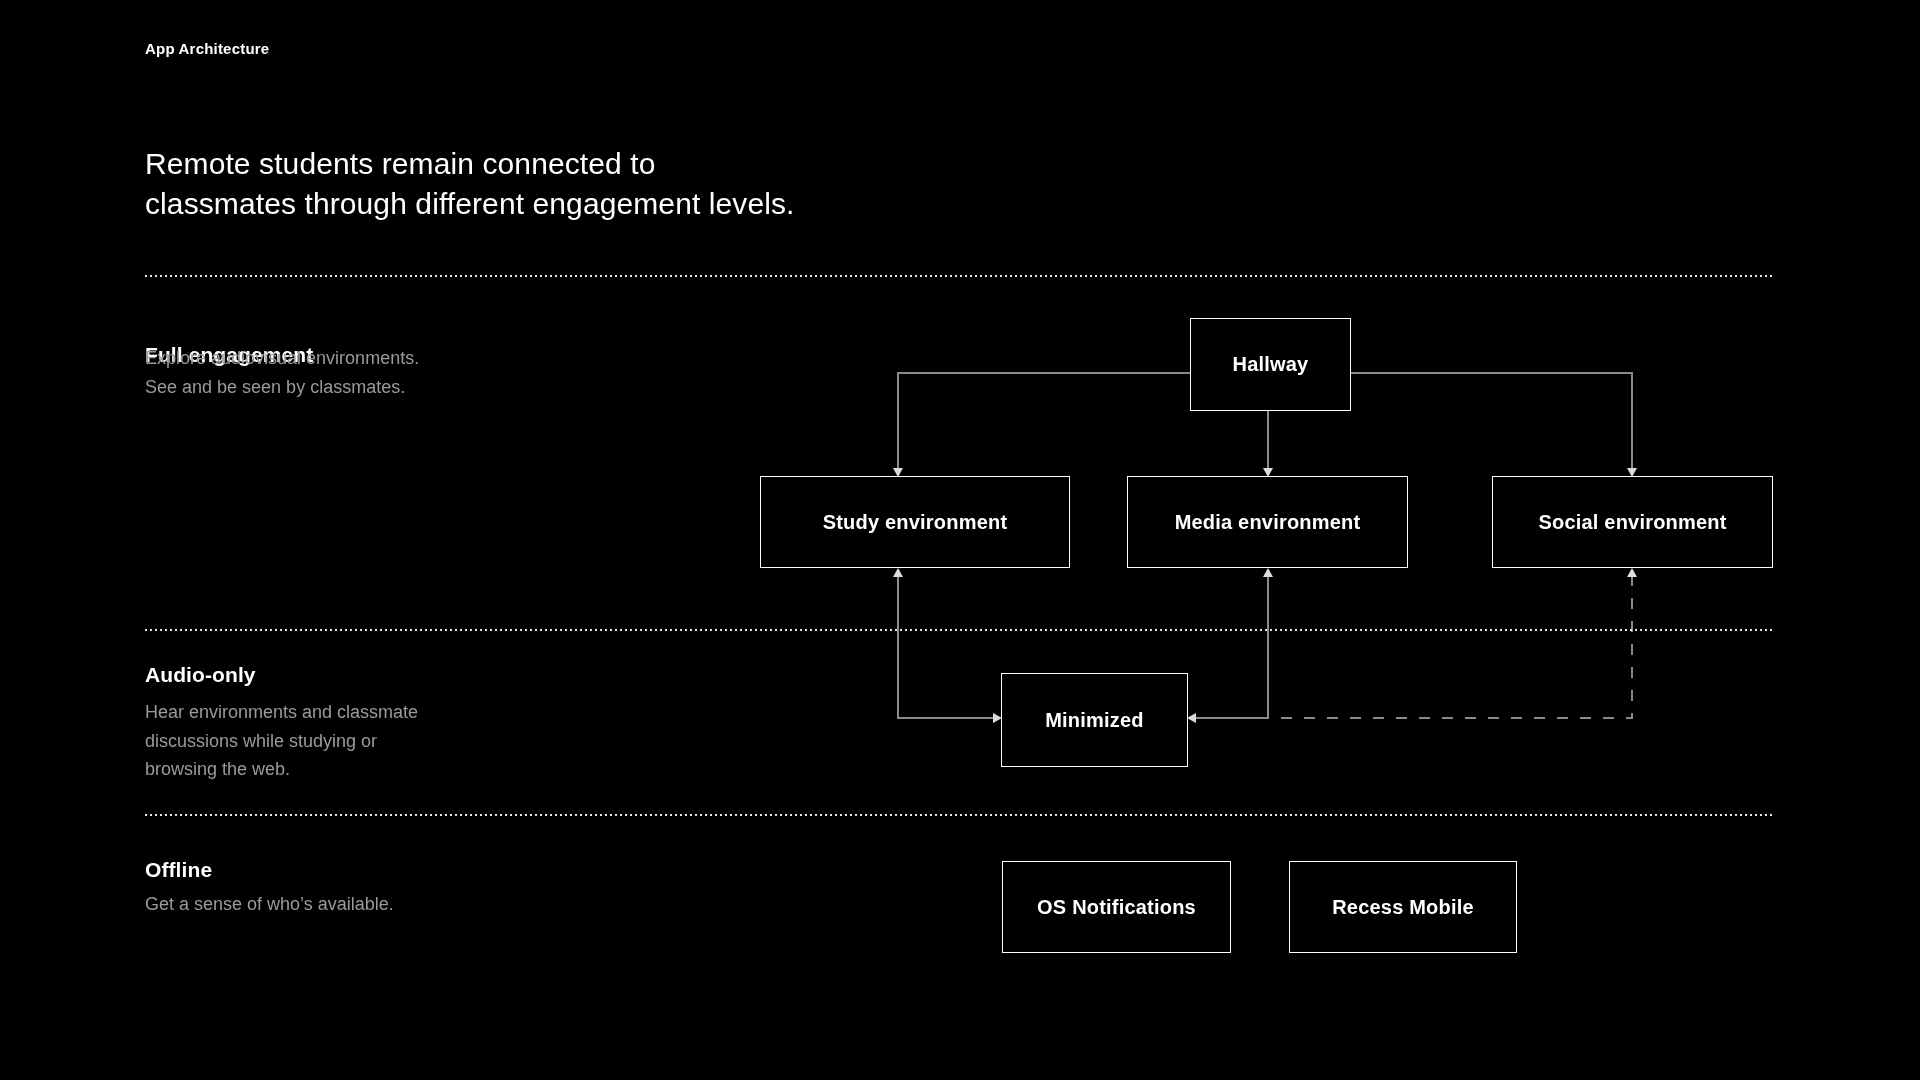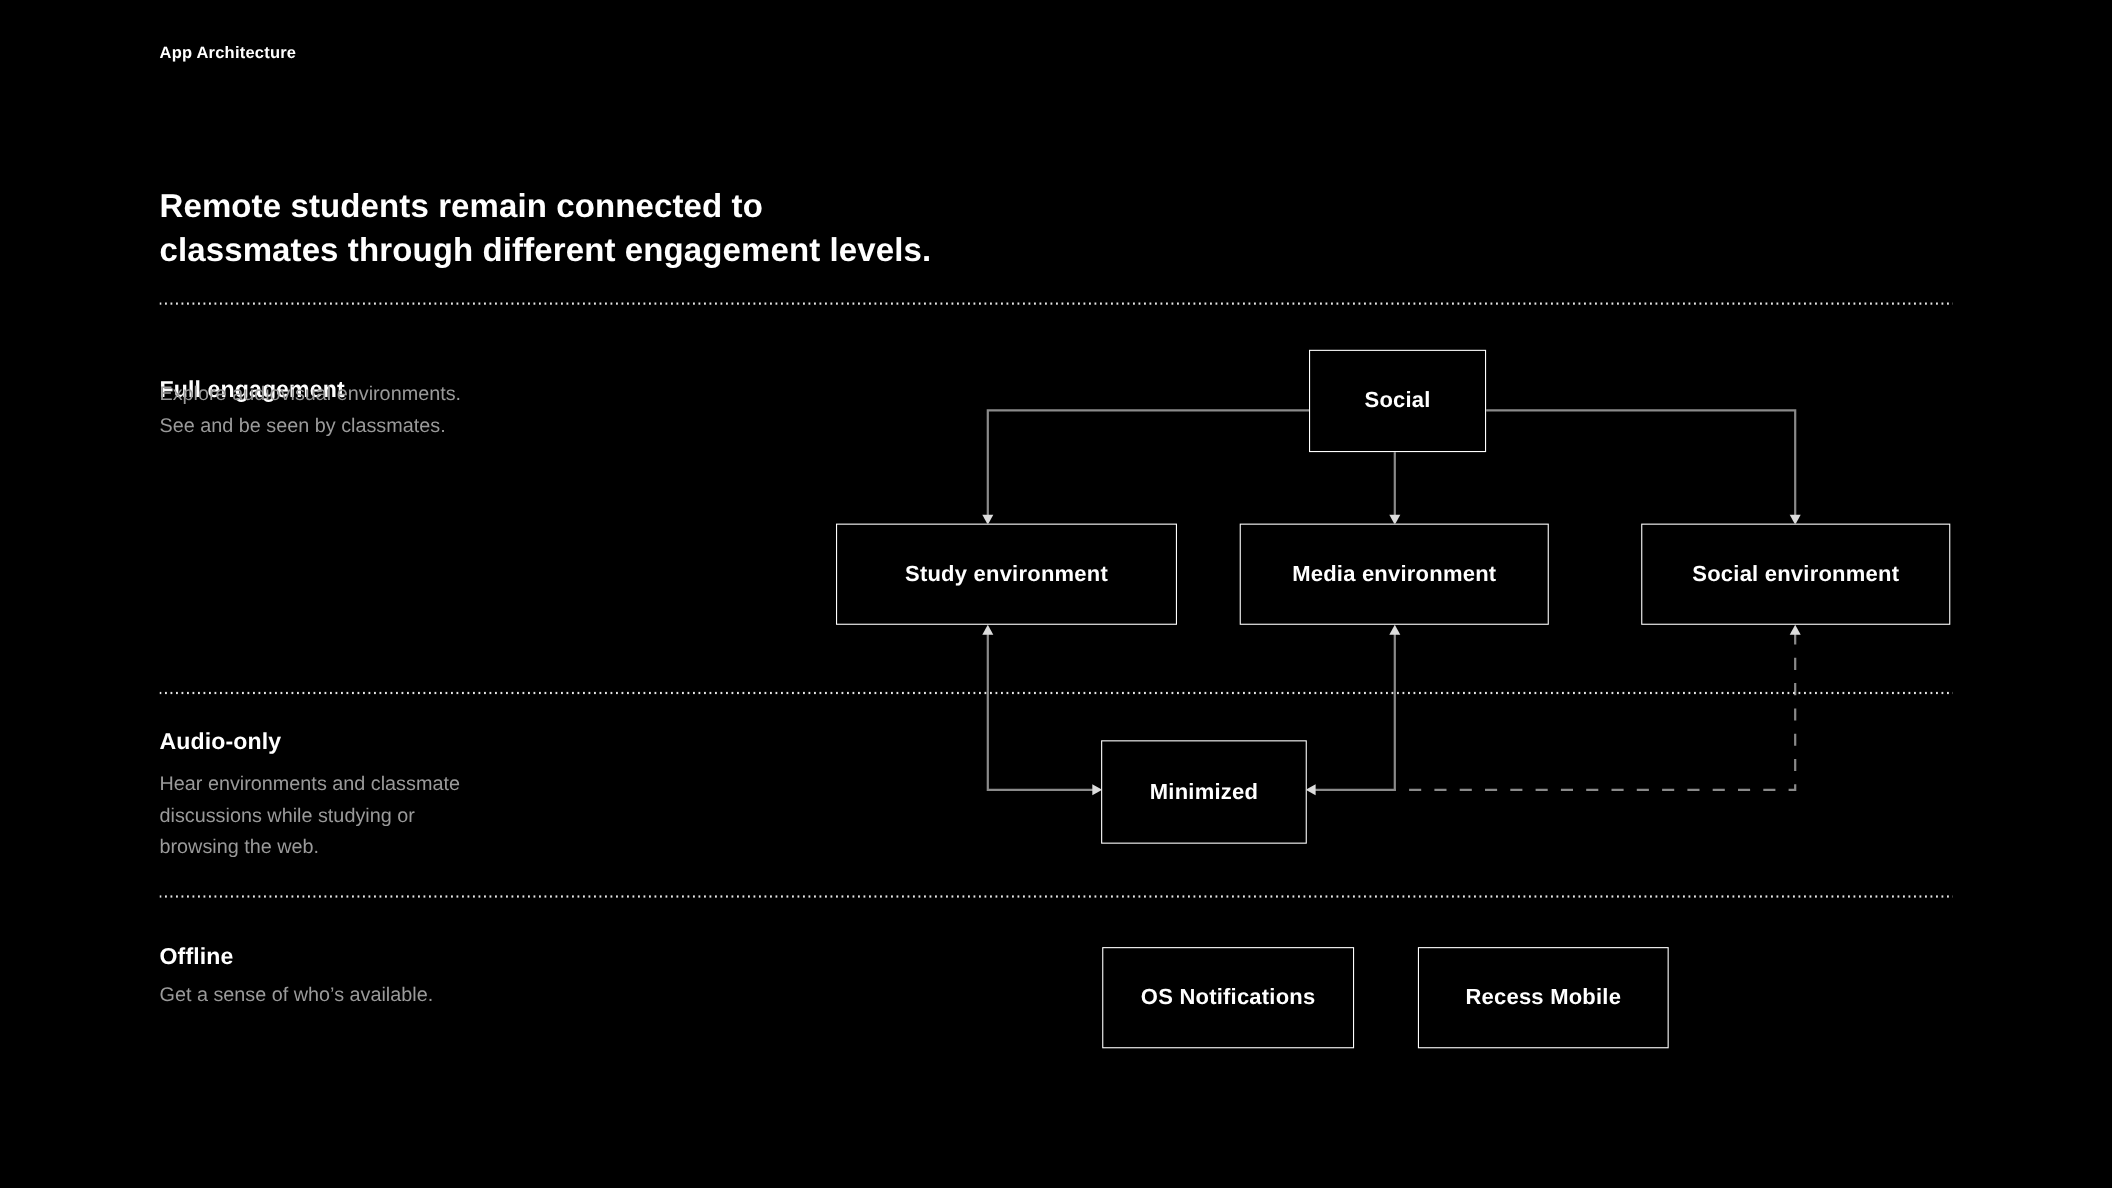--- a/index.html
+++ b/index.html
@@ -21,23 +21,23 @@
     top: 40px;
     font-size: 15px;
     font-weight: 700;
     letter-spacing: 0.2px;
     color: #fff;
   }
 
   .heading {
     position: absolute;
     left: 145px;
-    top: 168px;
+    top: 144px;
     font-size: 30px;
-    font-weight: 700;
+    font-weight: 400;
     line-height: 40px;
     color: #fff;
     white-space: pre-line;
     letter-spacing: 0.1px;
   }
 
   .divider {
     position: absolute;
     left: 145px;
     width: 1630px;
@@ -151,21 +151,21 @@
 
   <div class="section-title s2-title">Audio-only</div>
   <div class="section-desc s2-desc">Hear environments and classmate
 discussions while studying or
 browsing the web.</div>
 
   <div class="section-title s3-title">Offline</div>
   <div class="section-desc s3-desc">Get a sense of who’s available.</div>
 
   <div class="node node-hallway">
-    <span>Social</span>
+    <span>Hallway</span>
   </div>
   <div class="node node-study">
     <span>Study environment</span>
   </div>
   <div class="node node-media">
     <span>Media environment</span>
   </div>
   <div class="node node-social">
     <span>Social environment</span>
   </div>

